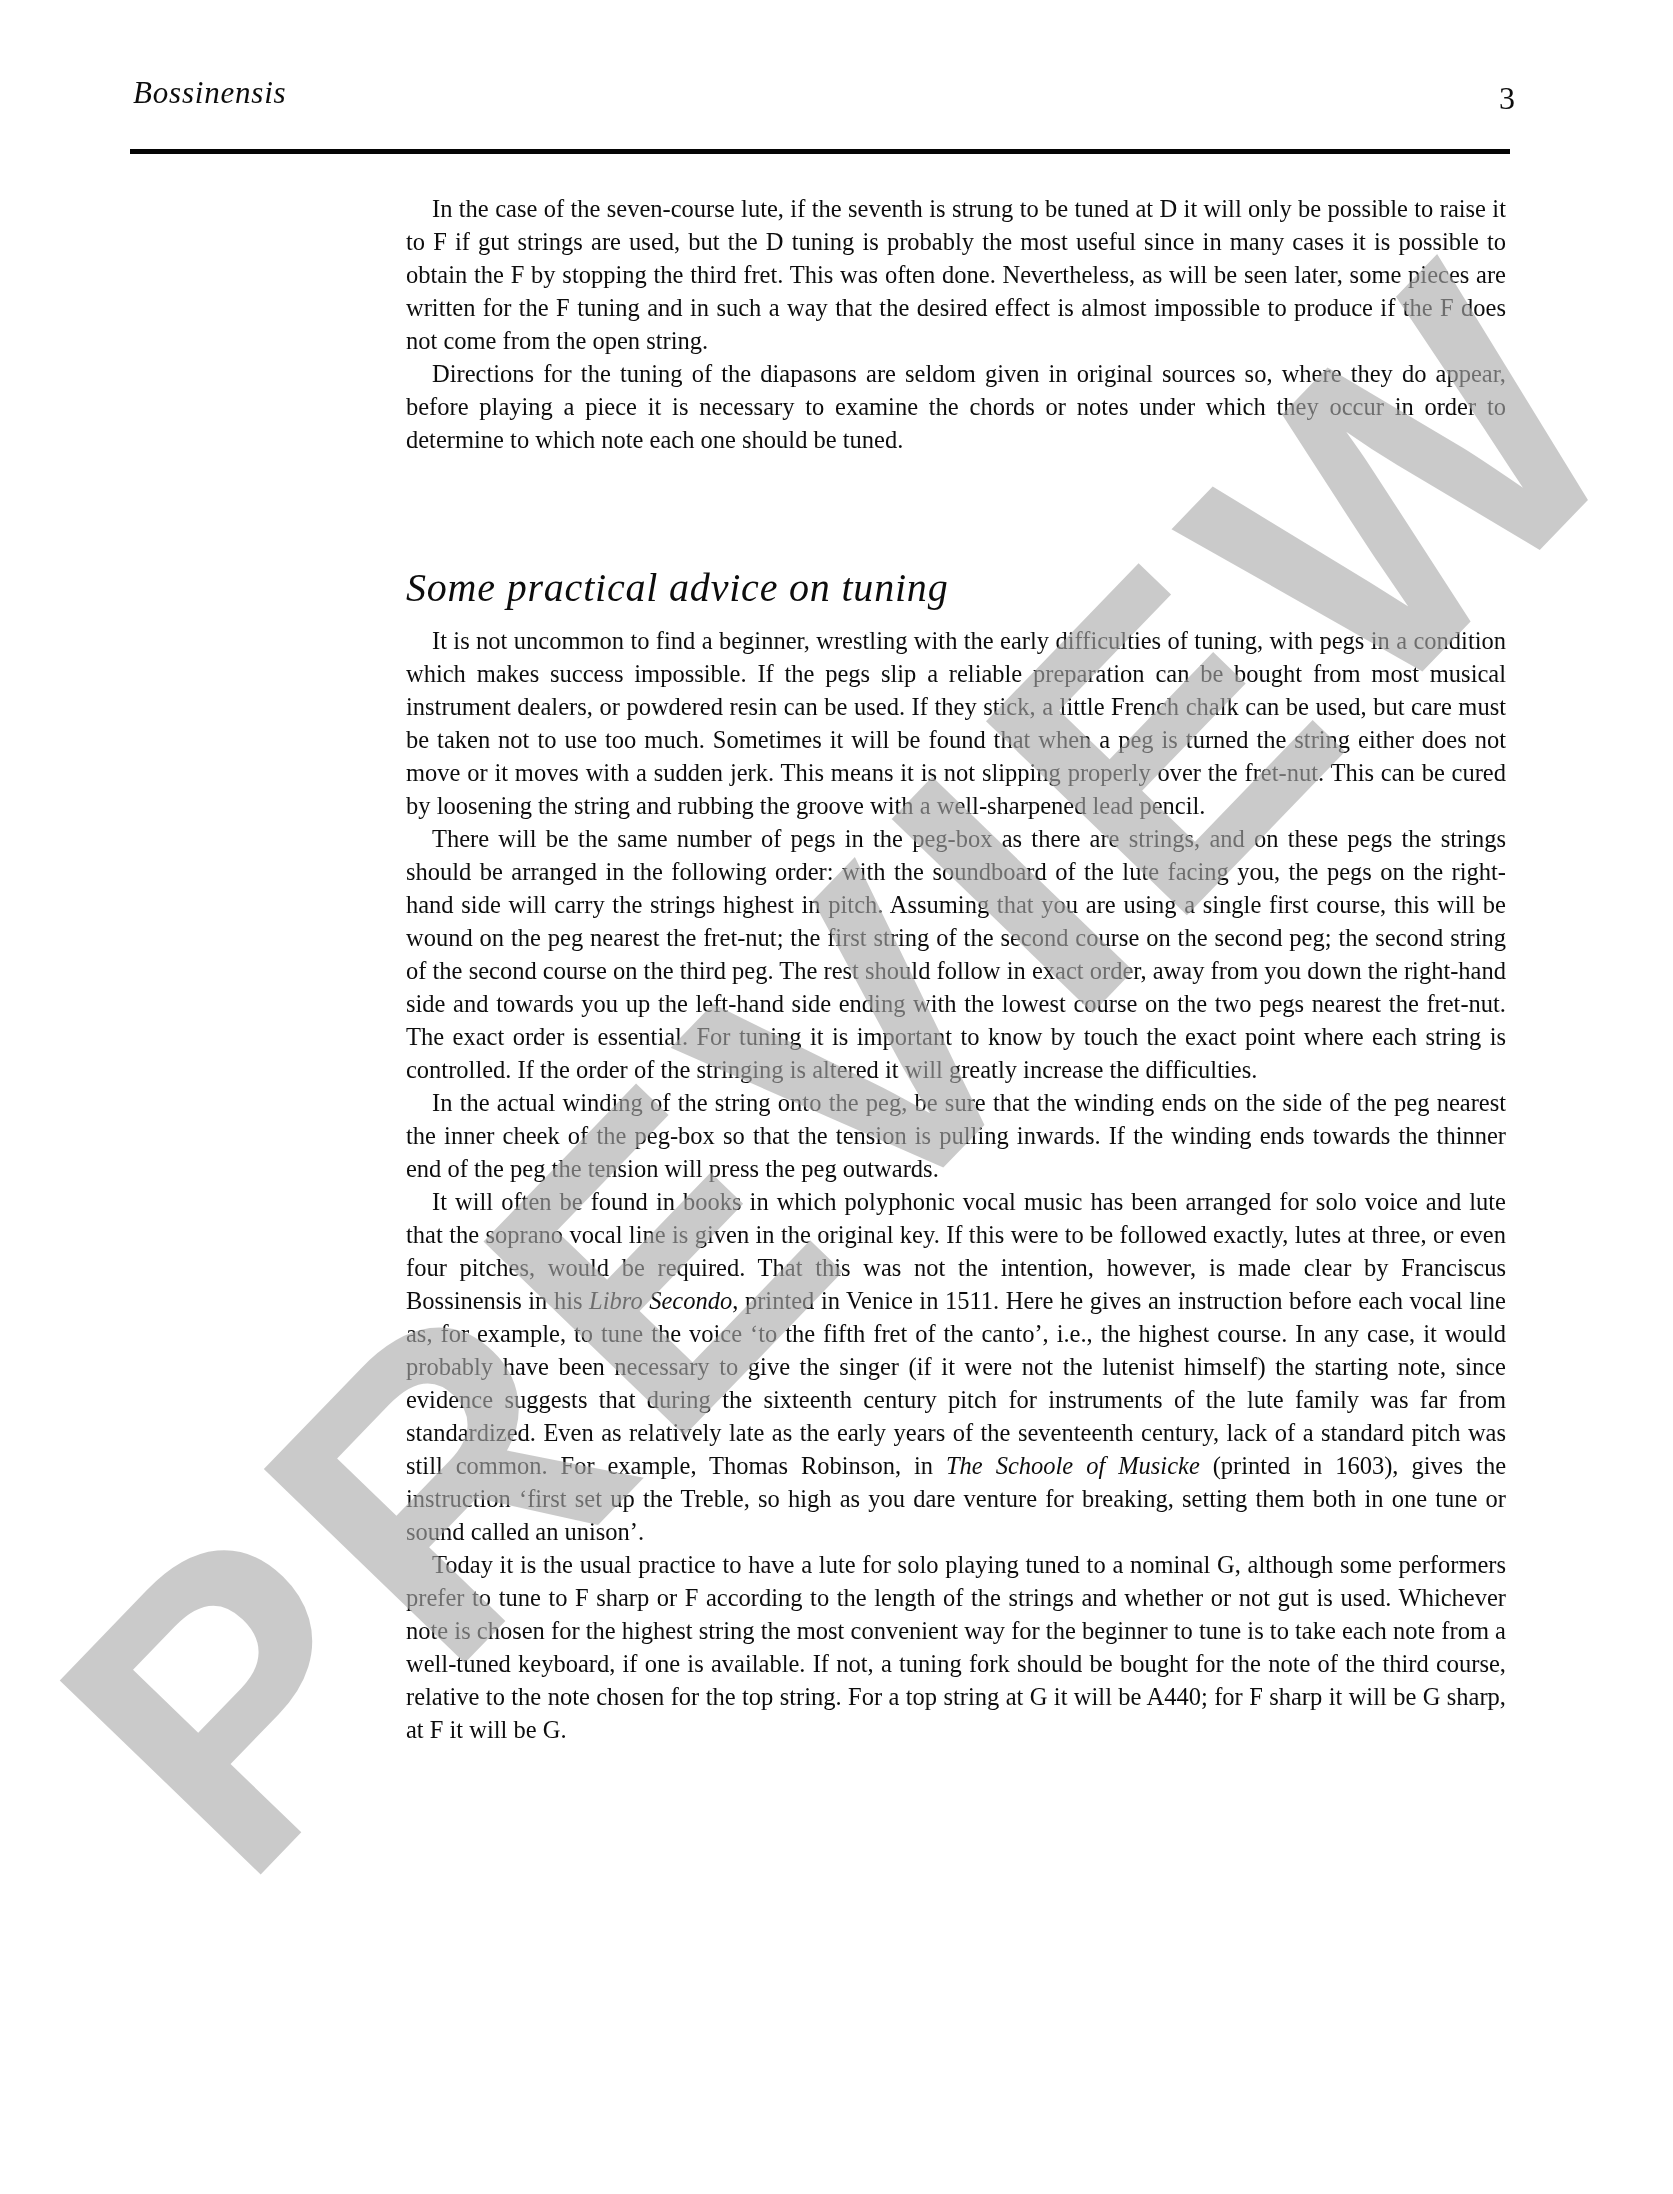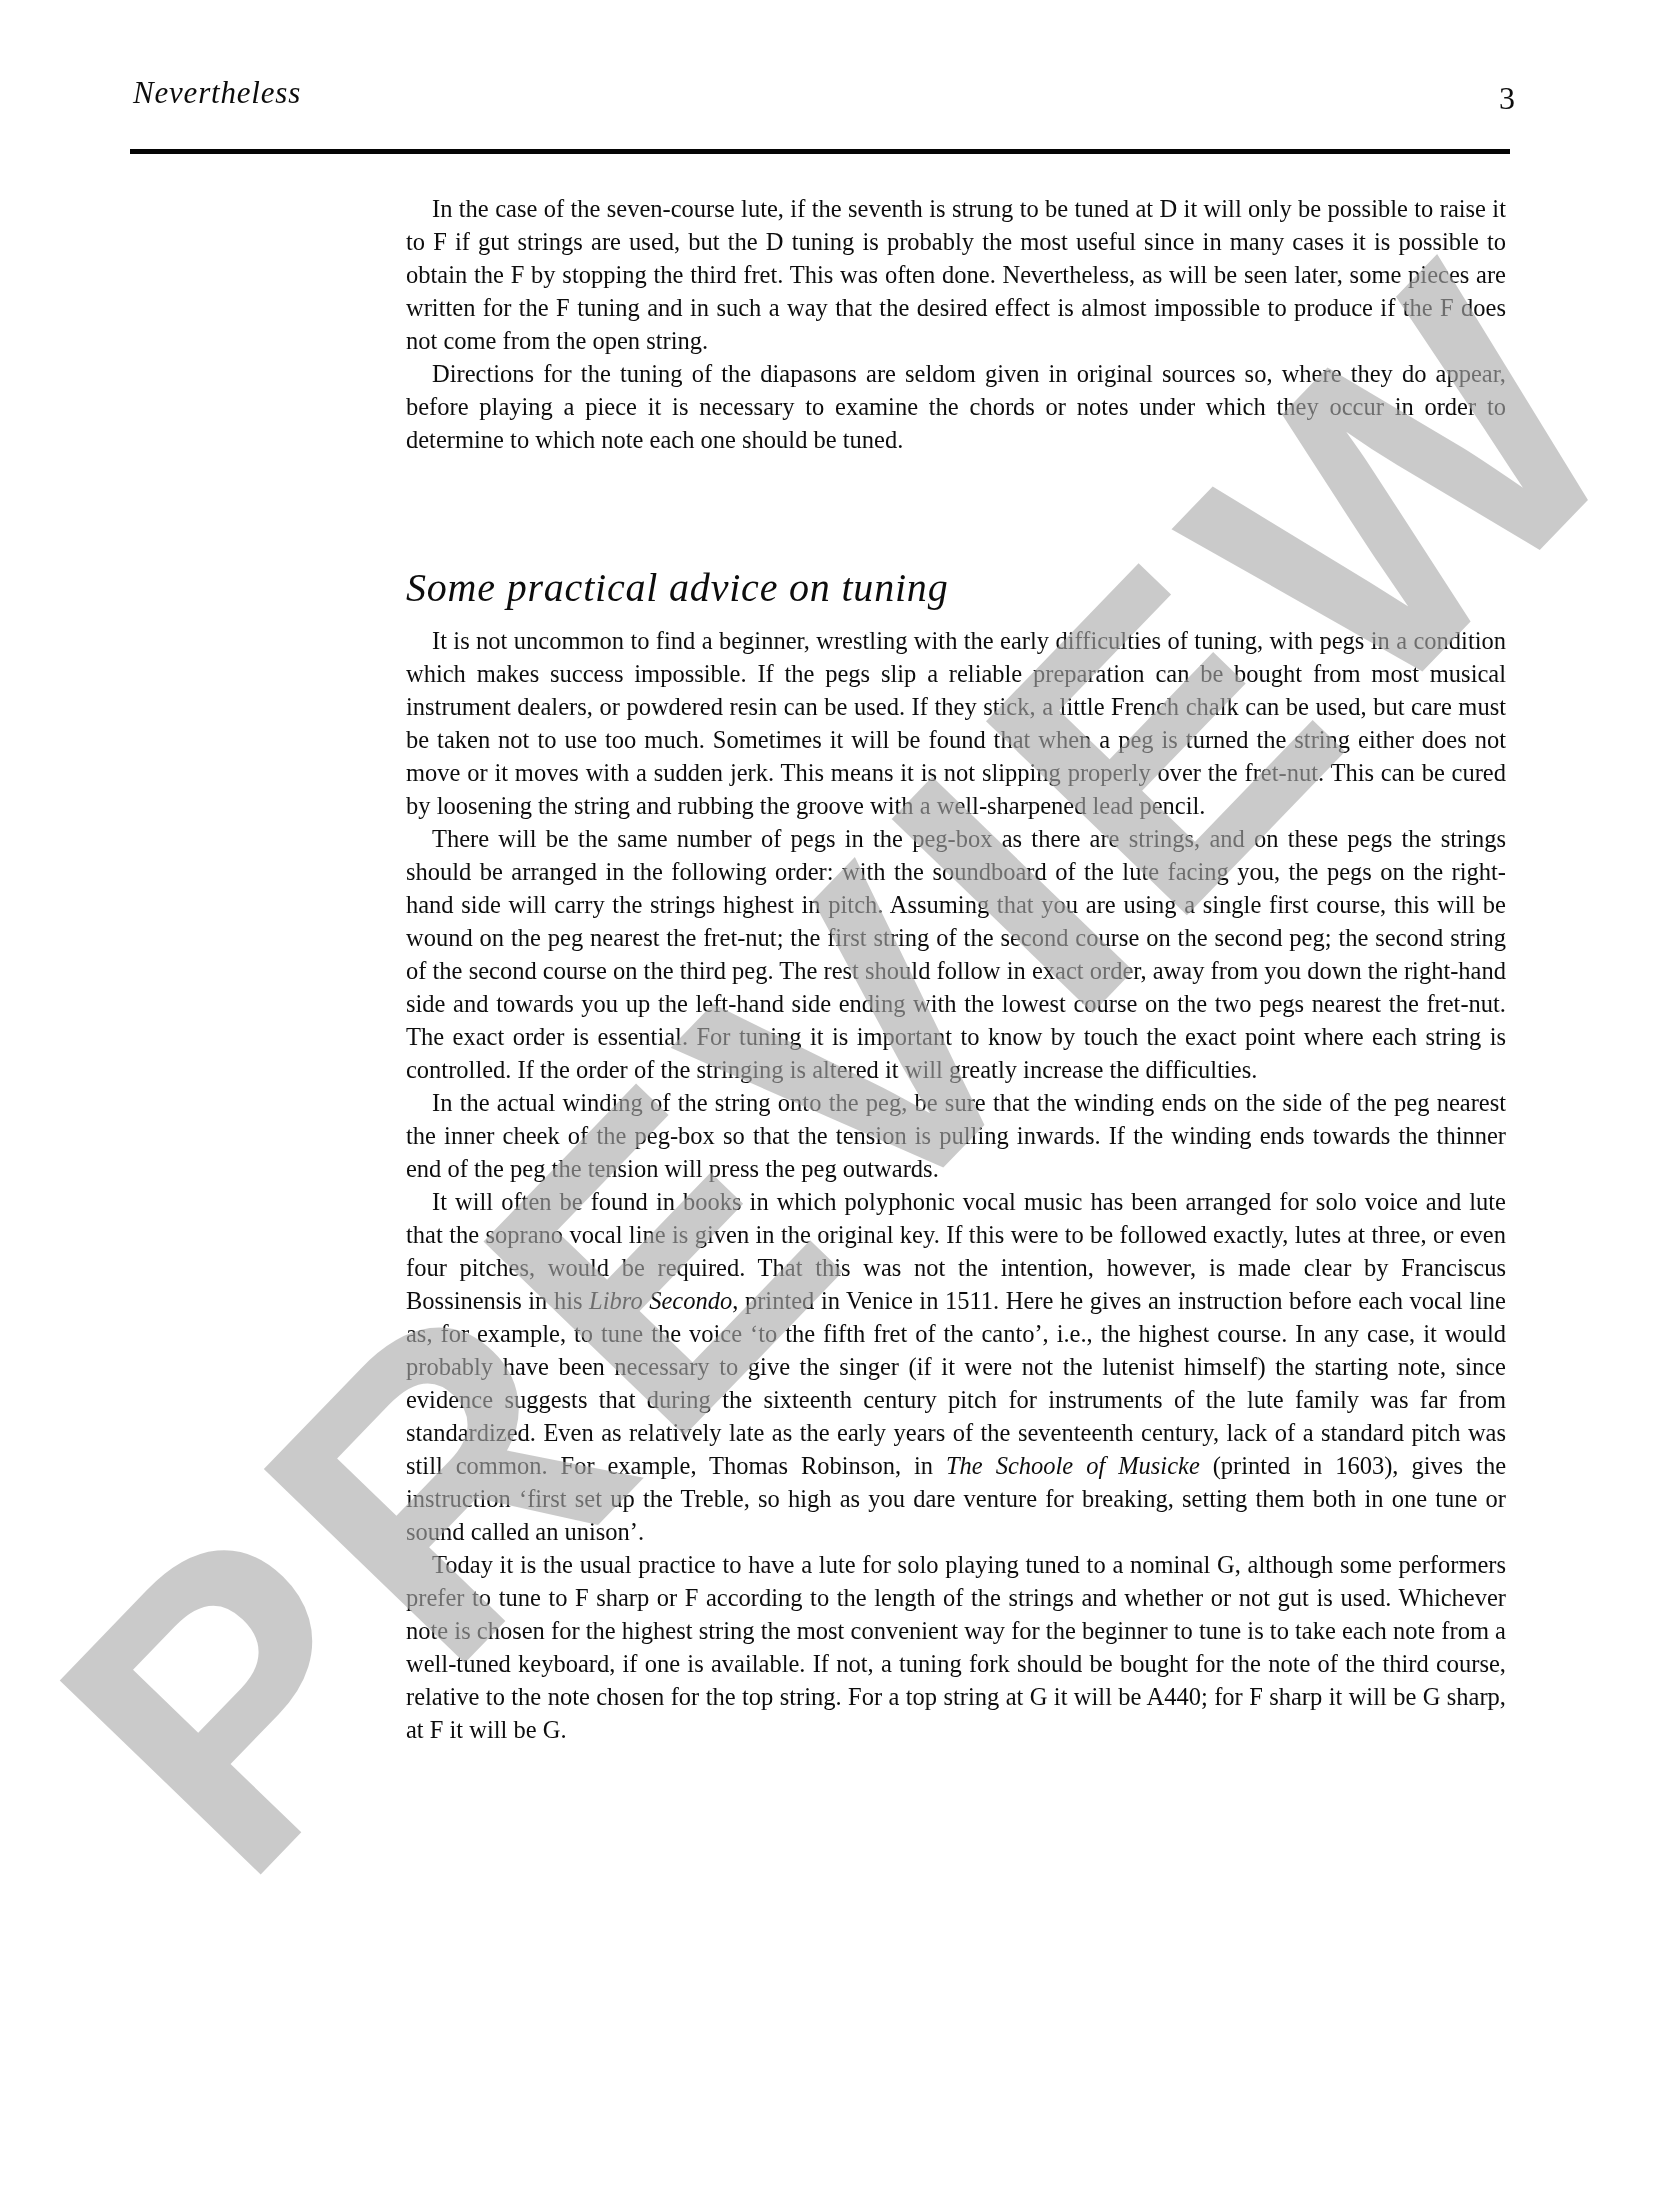--- a/index.html
+++ b/index.html
@@ -73,21 +73,21 @@
     pointer-events: none;
     z-index: 5;
   }
   i { font-style: italic; }
 </style>
 </head>
 <body>
 
 <div class="page">
 
-  <div class="running-head">Nevertheless</div>
+  <div class="running-head">Bossinensis</div>
 
   <div class="page-number">3</div>
 
   <div class="header-rule"></div>
 
   <div class="body-text">
 
     <div>
         <p class="indent"><span>In the case of the seven-course lute, if the seventh is strung to be tuned at D it will only be possible to raise it to F if gut strings are used, but the D tuning is probably the most useful since in many cases it is possible to obtain the F by stopping the third fret. This was often done. Nevertheless, as will be seen later, some pieces are written for the F tuning and in such a way that the desired effect is almost impossible to produce if the F does not come from the open string.</span></p>
         <p class="indent"><span>Directions for the tuning of the diapasons are seldom given in original sources so, where they do appear, before playing a piece it is necessary to examine the chords or notes under which they occur in order to determine to which note each one should be tuned.</span></p>

